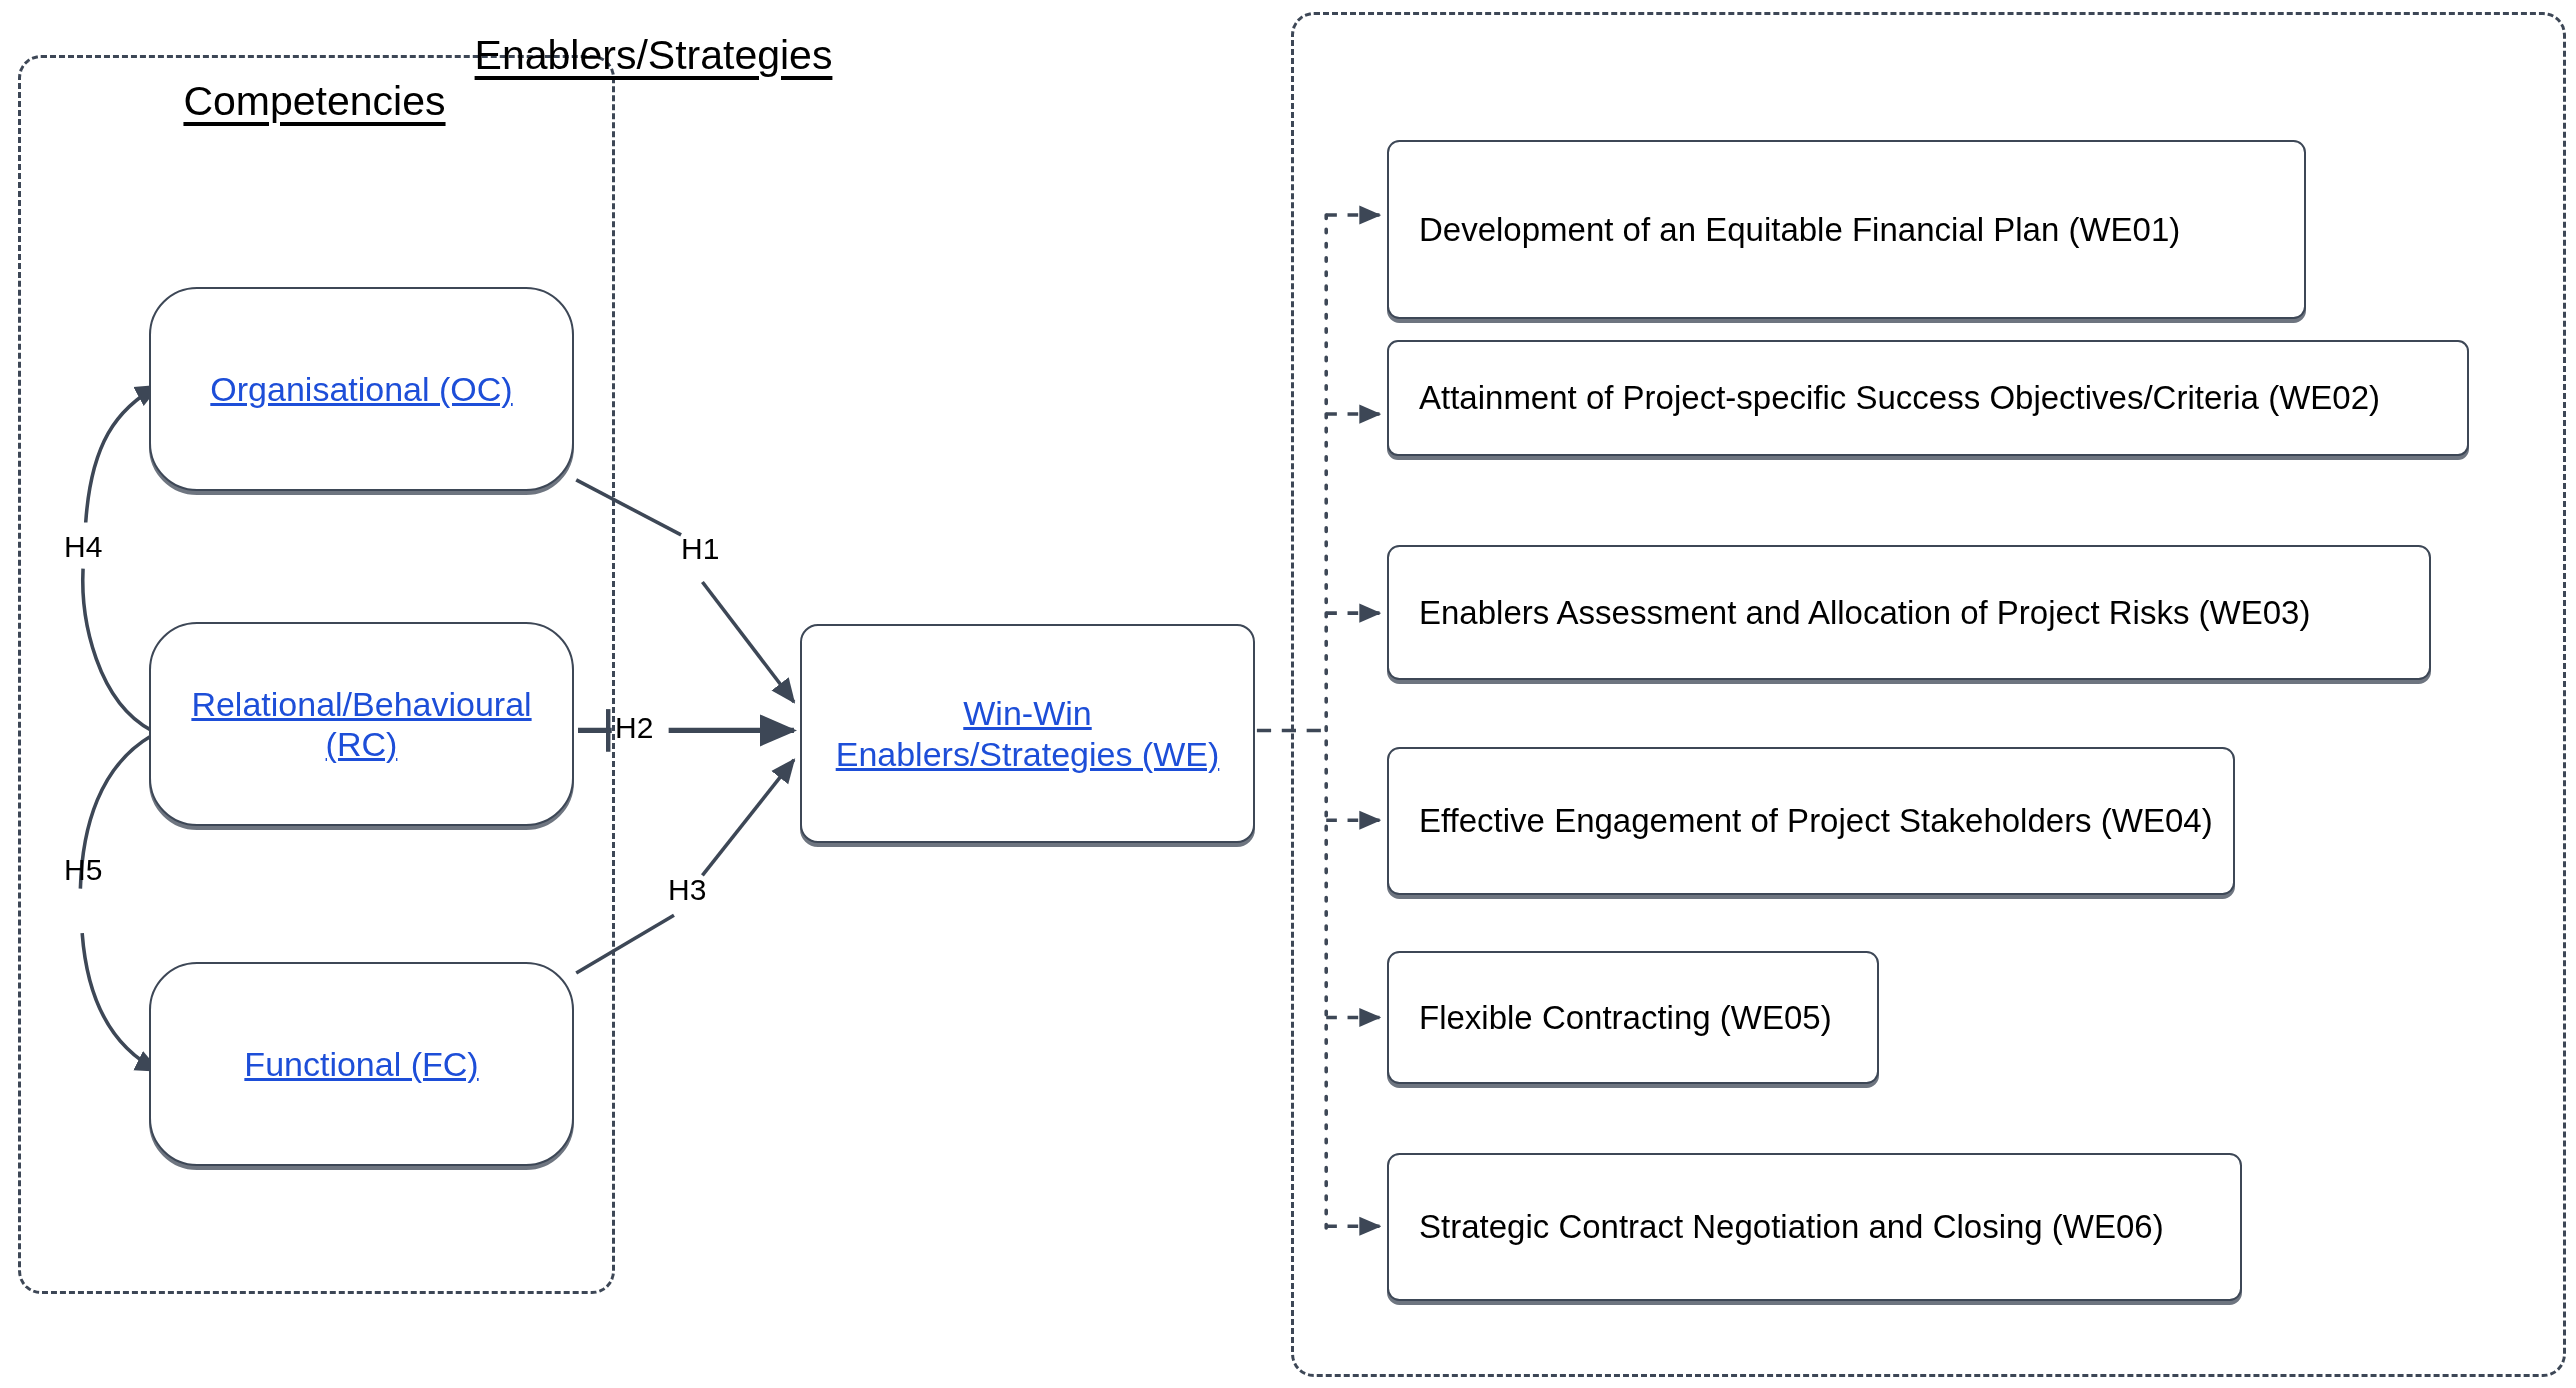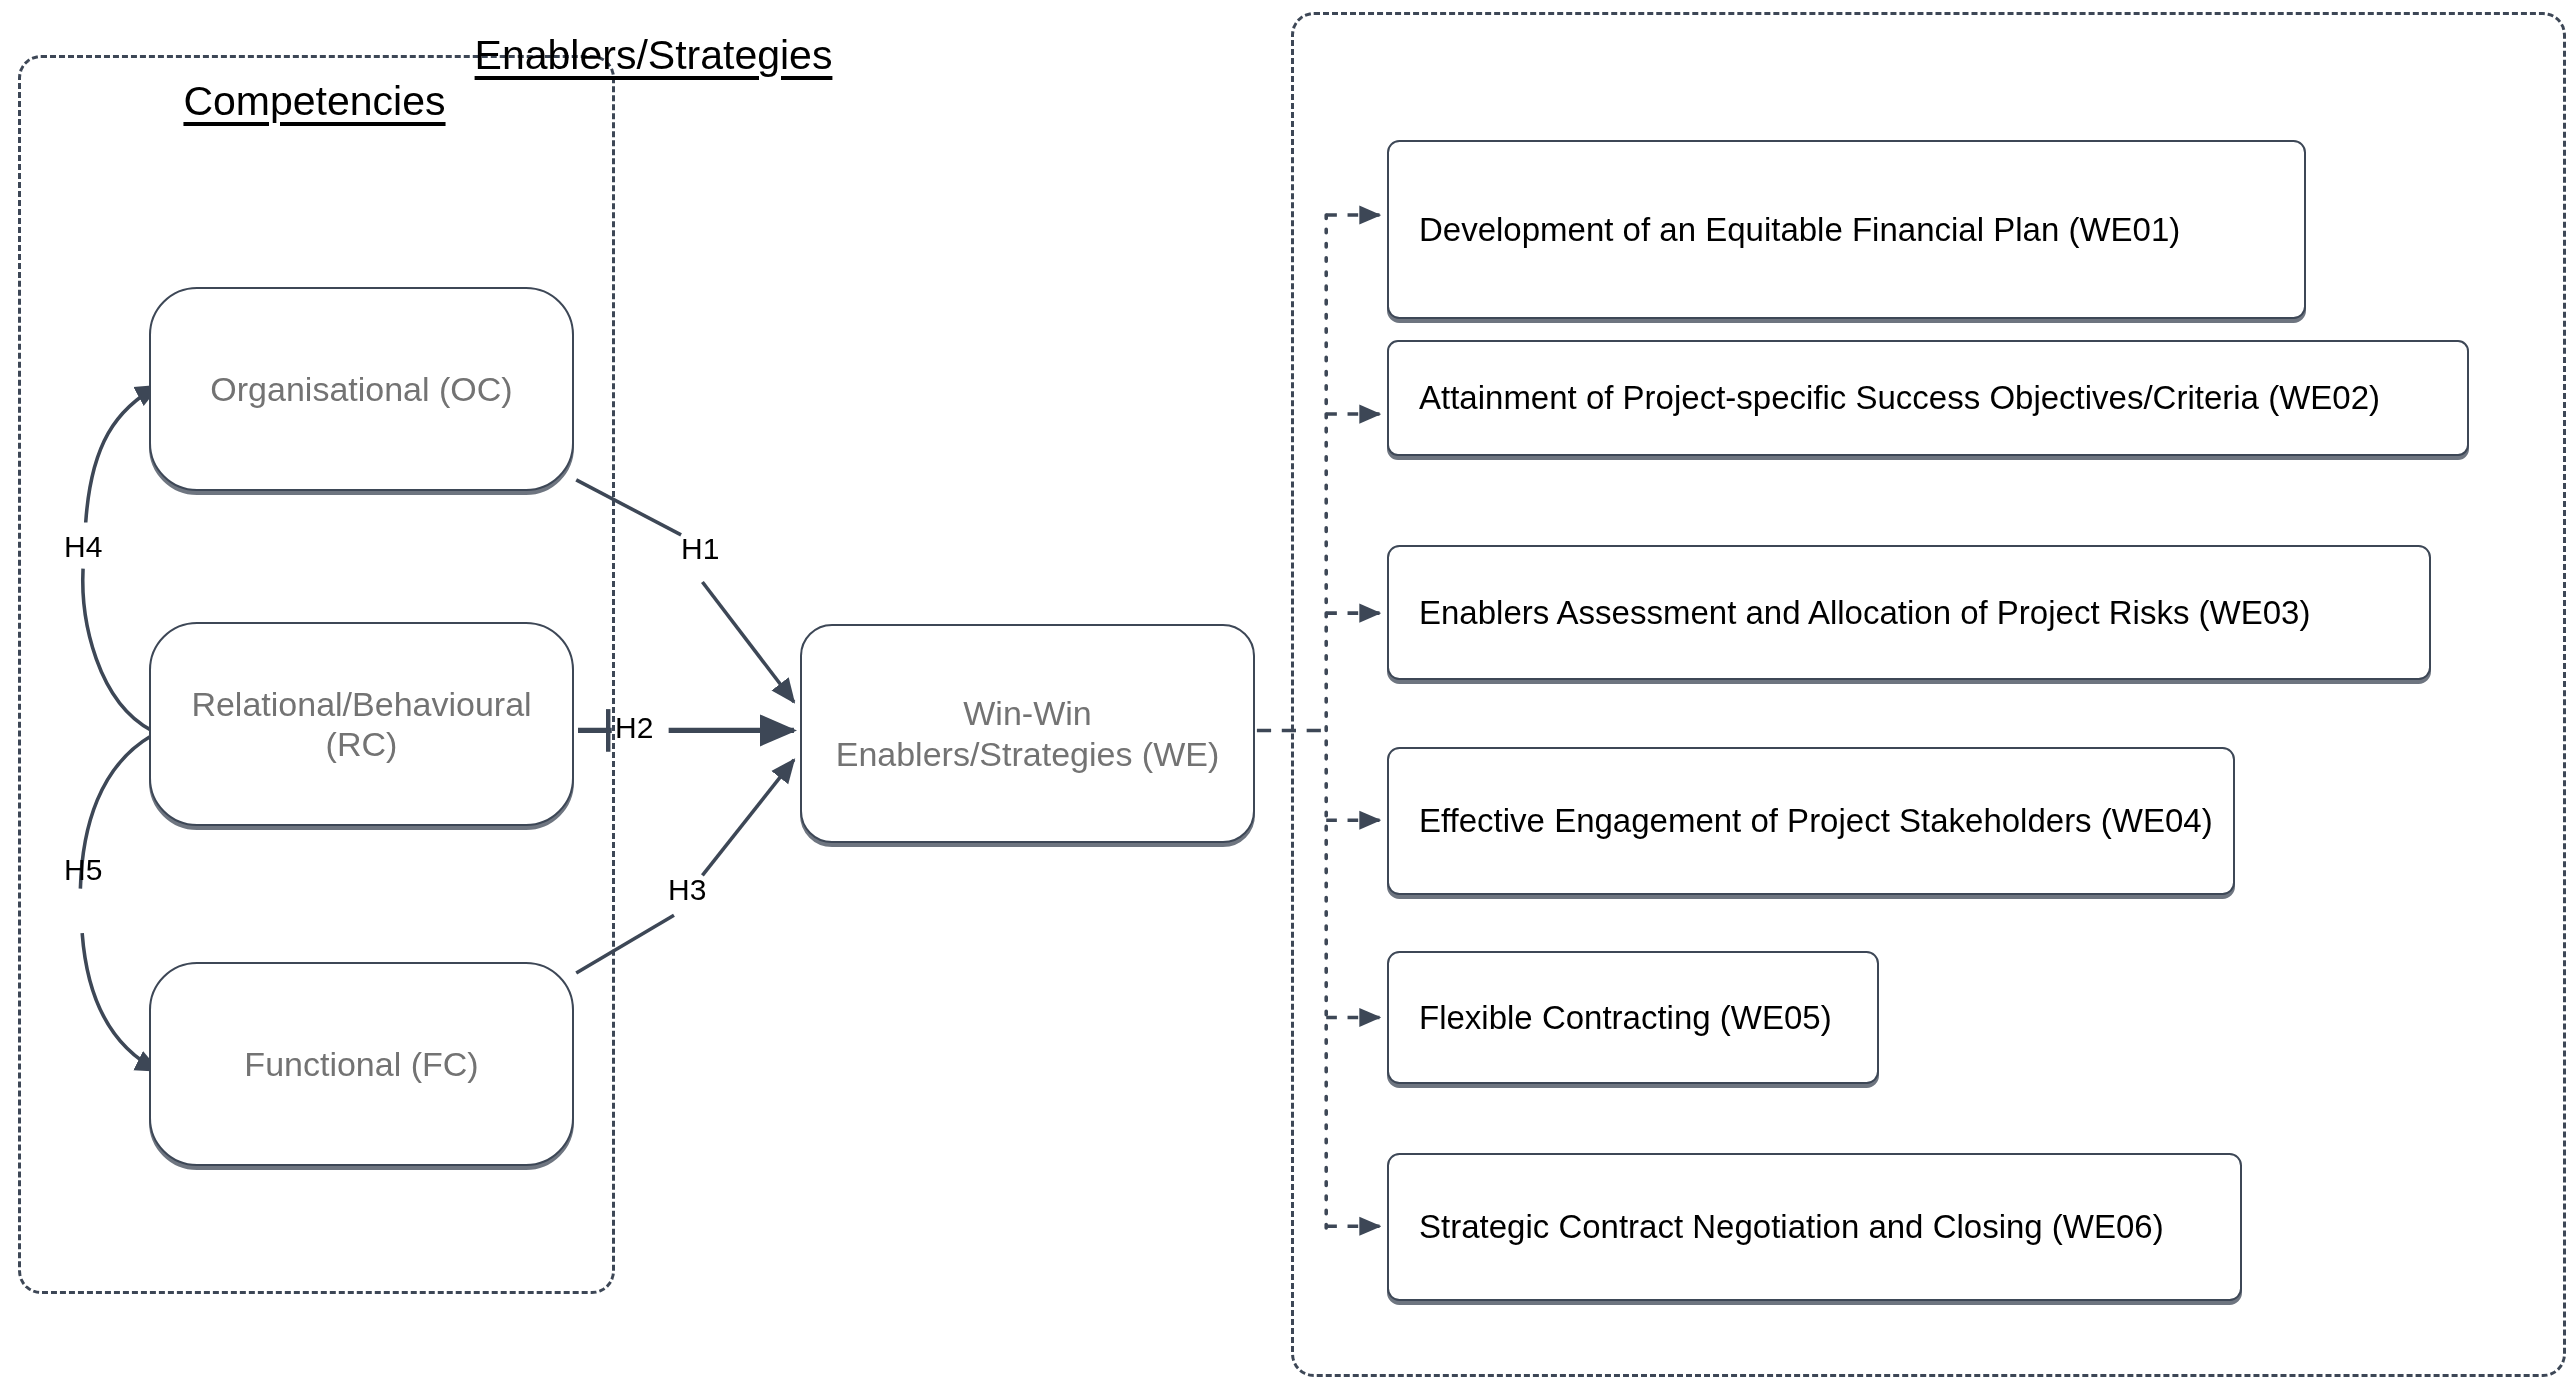--- a/index.html
+++ b/index.html
@@ -76,33 +76,34 @@
   
   .node {
     position: absolute;
     box-sizing: border-box;
     background: #ffffff;
     border: 2.7px solid #3d4756;
     display: flex;
     align-items: center;
     justify-content: center;
     text-align: center;
-    color: #737373;
+    color: #1d4ed8;
     line-height: 1.18;
     filter: drop-shadow(0px 4.4px 0px rgba(61,71,86,0.75));
+    text-decoration: underline;
   }
   .node.pill {
     border-radius: 48px;
     font-size: 34px;
   }
   #node-oc   { left: 149px; top: 287px;  width: 425px; height: 204px; }
   #node-rc   { left: 149px; top: 622px;  width: 425px; height: 204px; }
   #node-fc   { left: 149px; top: 962px; width: 425px; height: 204px; }
   #node-we   { left: 800px; top: 624px;  width: 455px; height: 219px;
-               border-radius: 32px; font-size: 34px; }
+               border-radius: 18px; font-size: 34px; }
 
   
   .enabler-box {
     position: absolute;
     box-sizing: border-box;
     background: #ffffff;
     border: 2.7px solid #3d4756;
     border-radius: 12.4px;
     display: flex;
     align-items: center;

